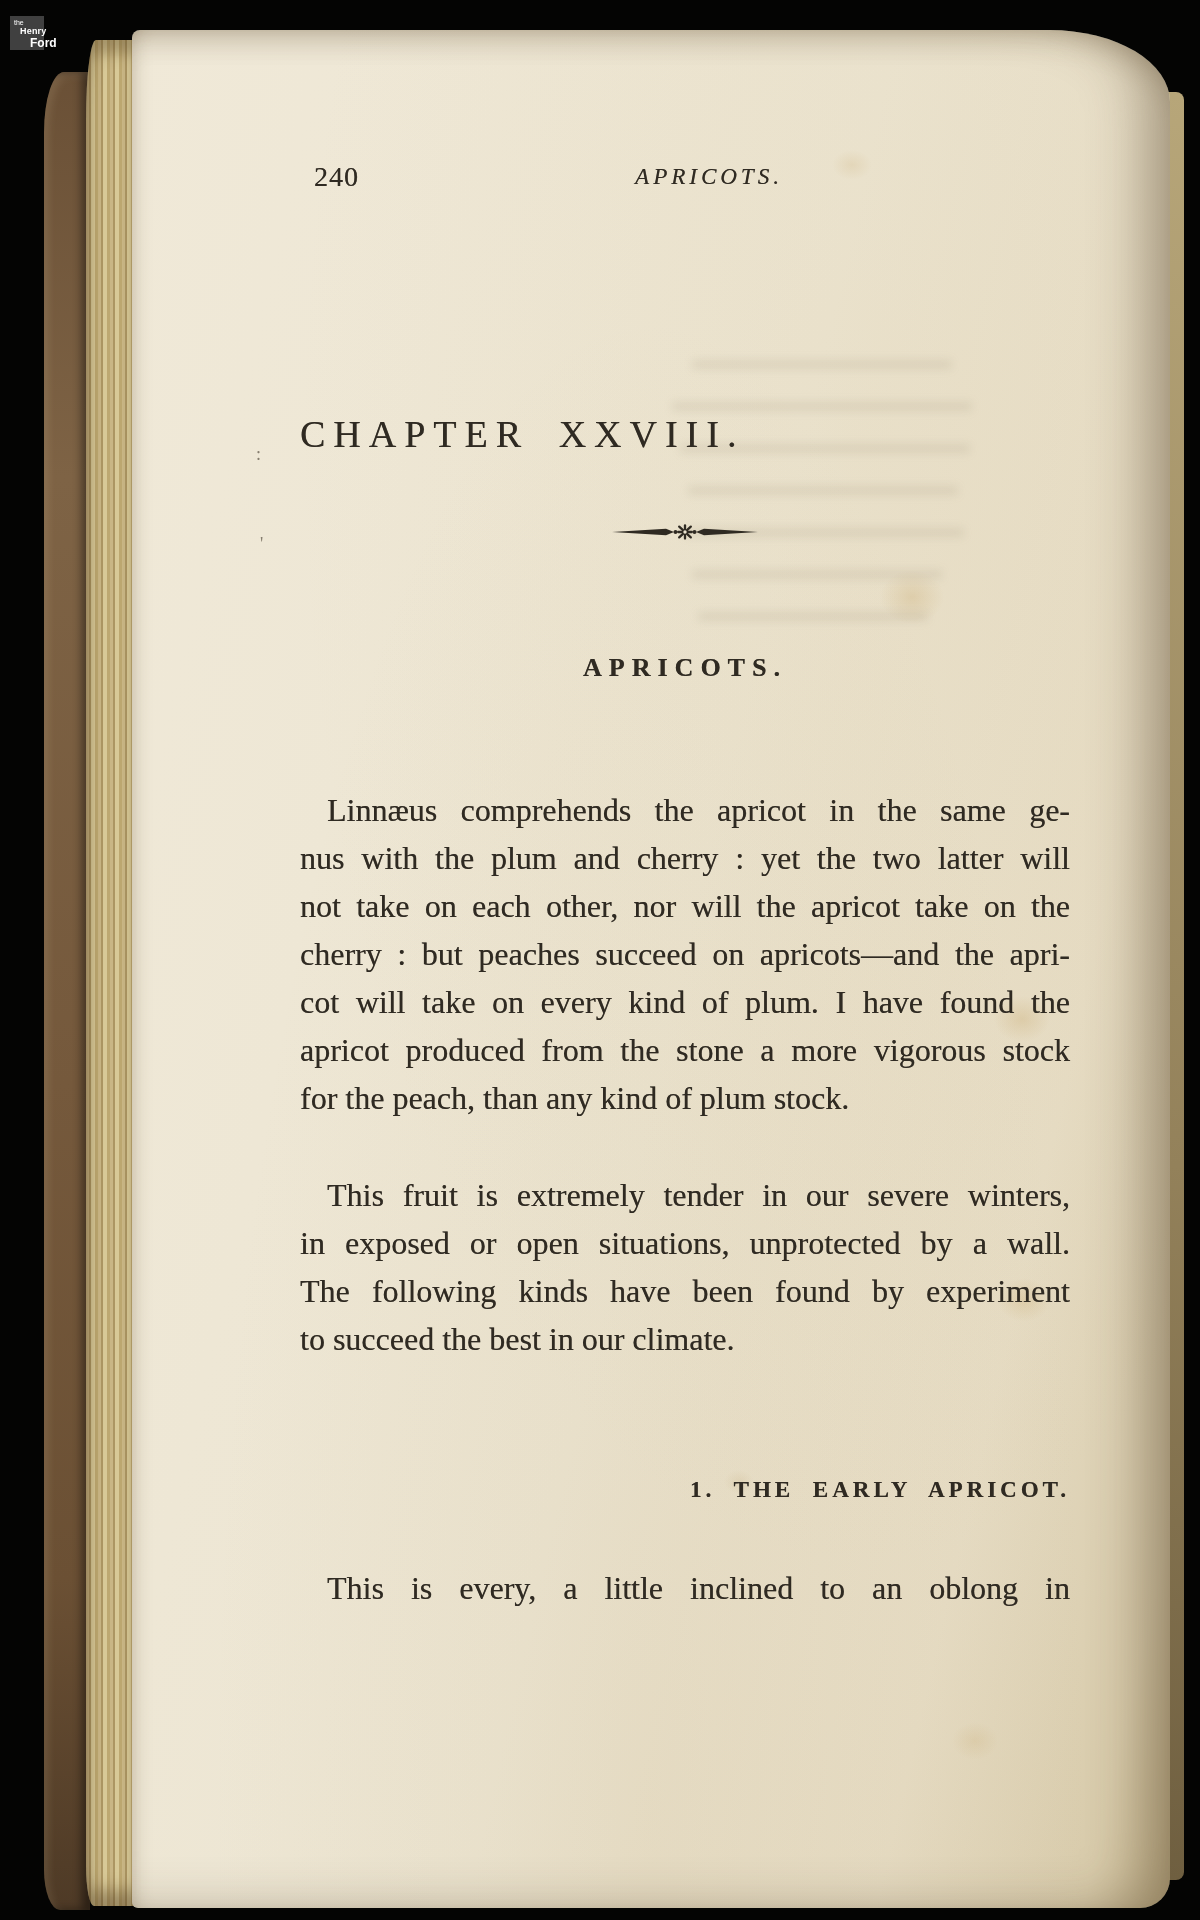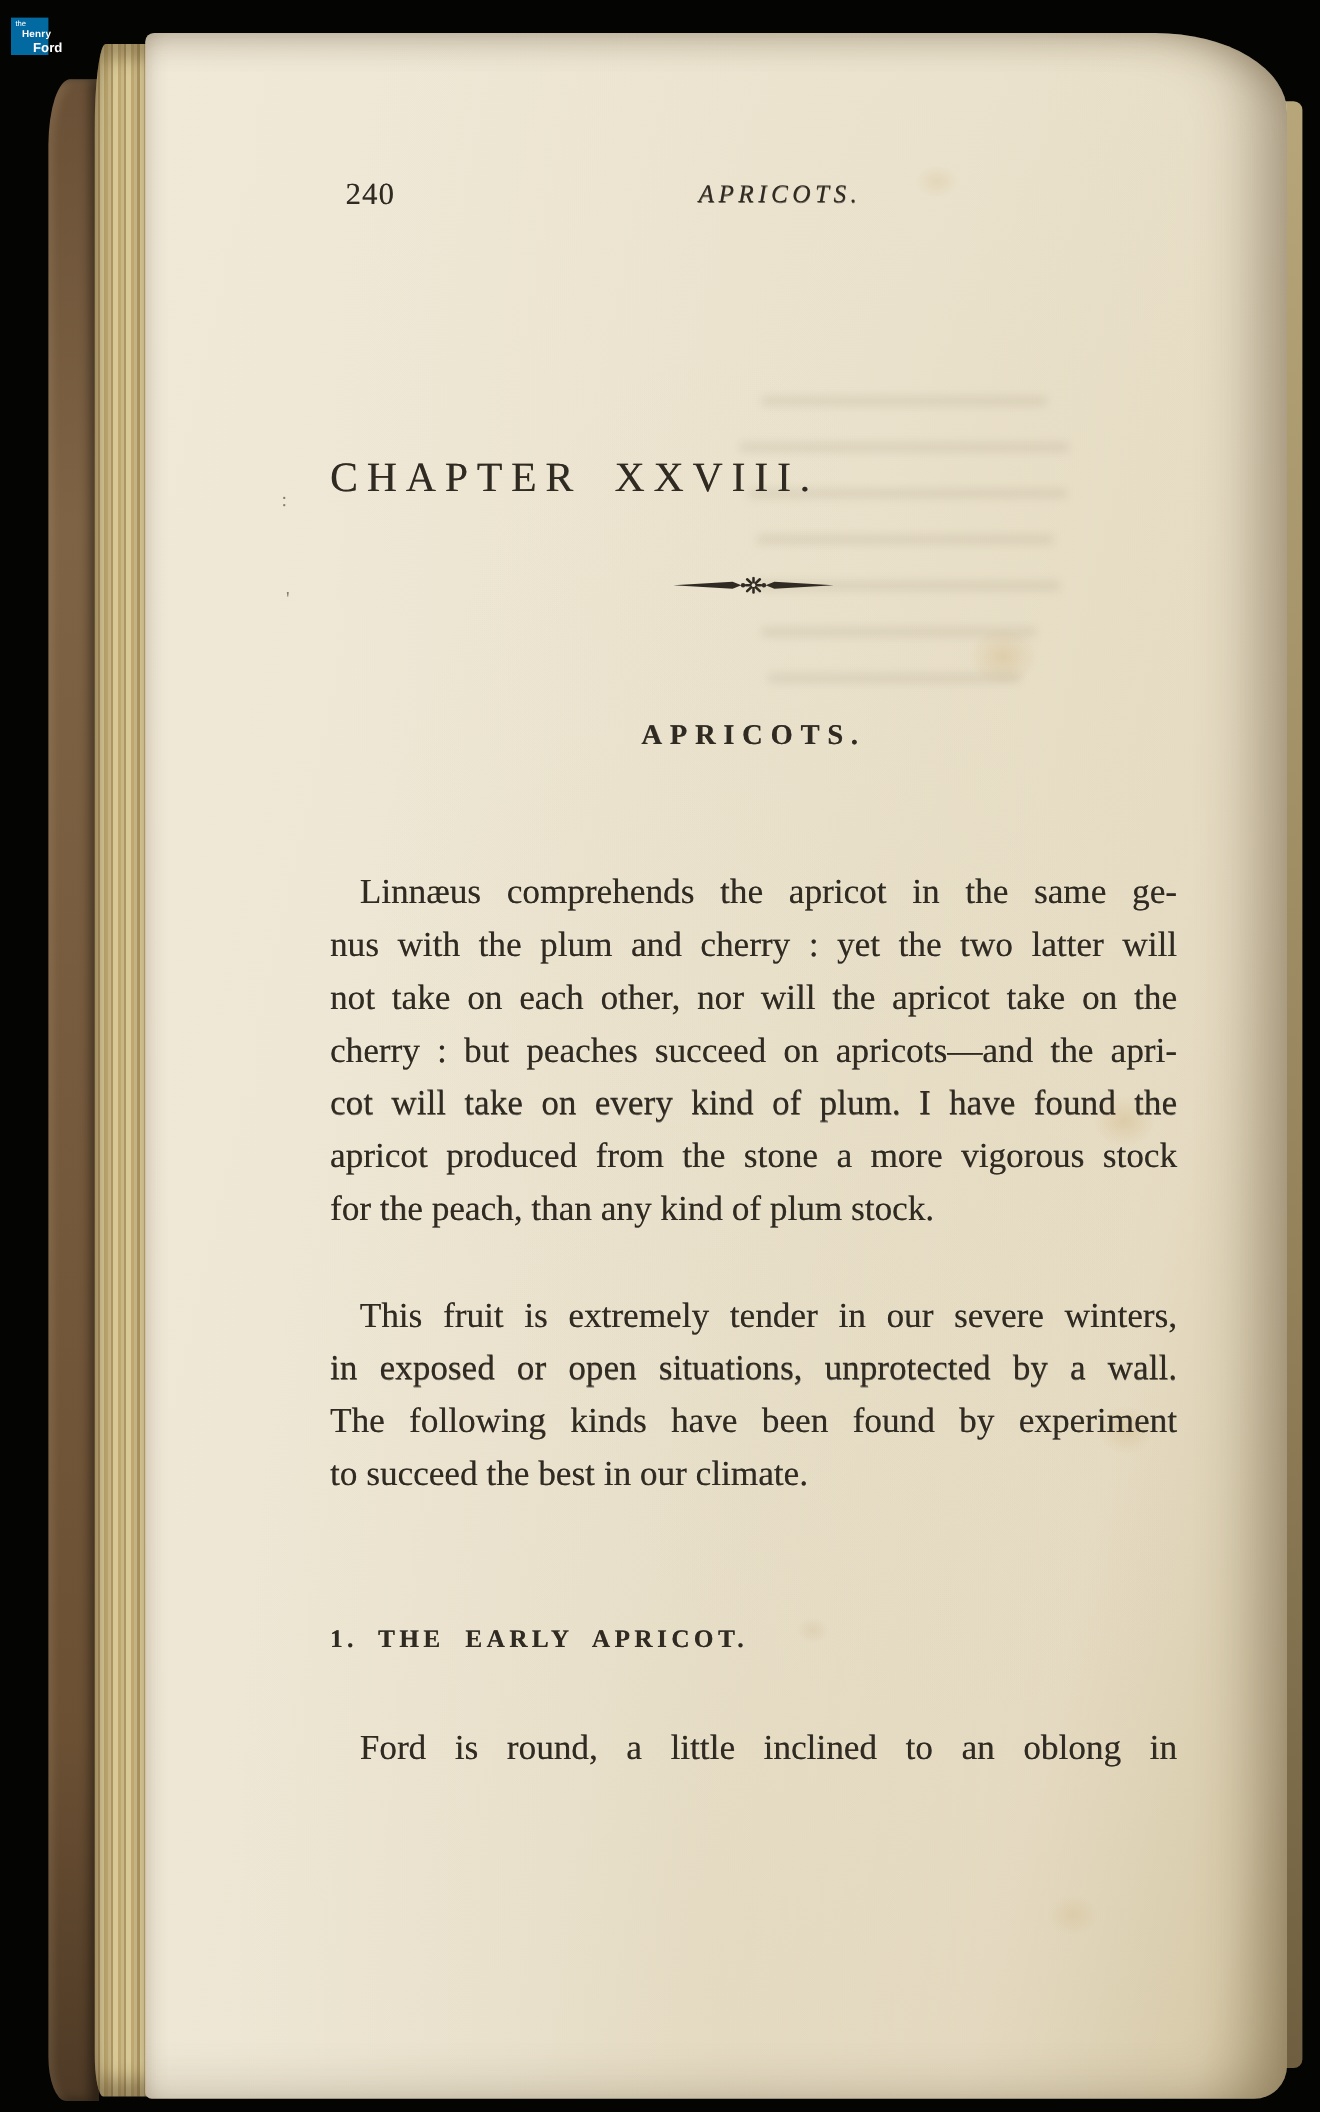--- a/index.html
+++ b/index.html
@@ -1,20 +1,20 @@
 <!DOCTYPE html>
 <html><head>
 <meta charset="utf-8">
 <style>
   html,body{margin:0;padding:0;background:#000;}
   .stage{position:relative;width:1200px;height:1920px;background:#040403;overflow:hidden;
          font-family:"Liberation Serif","DejaVu Serif",serif;}
 
   
-  .logo{position:absolute;left:10px;top:16px;width:34px;height:34px;background:#0369a1;
+  .logo{position:absolute;left:10px;top:16px;width:34px;height:34px;background:#404040;
         color:#fff;font-family:"Liberation Sans","DejaVu Sans",sans-serif;
         padding:2px 0 0 3px;box-sizing:border-box;line-height:1;}
   .logo .l1{display:block;font-size:7px;font-weight:400;margin:1px 0 0 1px;}
   .logo .l2{display:block;font-size:9px;font-weight:700;margin:1px 0 0 7px;letter-spacing:.2px;}
   .logo .l3{display:block;font-size:12px;font-weight:700;margin:1px 0 0 17px;}
 
   
   .spine{position:absolute;left:44px;top:72px;width:46px;height:1838px;
          background:linear-gradient(180deg,#6a5036,#7e6345 22%,#75593c 55%,#6b5034 82%,#4e3a26);
          border-radius:20px 0 0 16px / 60px 0 0 40px;
@@ -51,21 +51,21 @@
   .chapter{position:absolute;left:168px;top:378px;width:770px;margin:0;
          font-size:38px;font-weight:400;letter-spacing:8px;word-spacing:12px;line-height:52px;}
   .ornament{position:absolute;left:168px;top:494px;width:770px;text-align:center;}
   .section{position:absolute;left:168px;top:618px;width:770px;margin:0;text-align:center;
          font-size:26px;font-weight:700;letter-spacing:7px;line-height:40px;}
   .para{position:absolute;left:168px;width:770px;font-size:32px;line-height:48px;}
   .para .line{text-align:justify;text-align-last:justify;text-justify:inter-word;}
   .para .line.first{text-indent:27px;}
   .para .line.flush{text-align-last:left;}
   .p1{top:756px;} .p2{top:1141px;} .p3{top:1534px;}
-  .subsection{position:absolute;left:168px;top:1443px;width:770px;margin:0;text-align:left;
+  .subsection{position:absolute;left:168px;top:1443px;width:770px;margin:0;text-align:right;
          font-size:23px;font-weight:700;letter-spacing:4px;word-spacing:9px;line-height:34px;}
   .mark{position:absolute;font-size:18px;color:rgba(64,55,42,.6);}
   .mark1{left:124px;top:414px;} .mark2{left:128px;top:504px;}
 </style>
 </head>
 <body>
 
 <div class="stage">
 
   <div class="logo">
@@ -138,17 +138,17 @@
     <div class="para p2 ink">
       <div class="line first">This fruit is extremely tender in our severe winters,</div>
       <div class="line">in exposed or open situations, unprotected by a wall.</div>
       <div class="line">The following kinds have been found by experiment</div>
       <div class="line flush">to succeed the best in our climate.</div>
     </div>
 
     <h3 class="subsection ink">1. THE EARLY APRICOT.</h3>
 
     <div class="para p3 ink">
-      <div class="line first">Ford is round, a little inclined to an oblong in</div>
+      <div class="line first">This is every, a little inclined to an oblong in</div>
     </div>
 
   </div>
 </div>
 
 </body></html>

